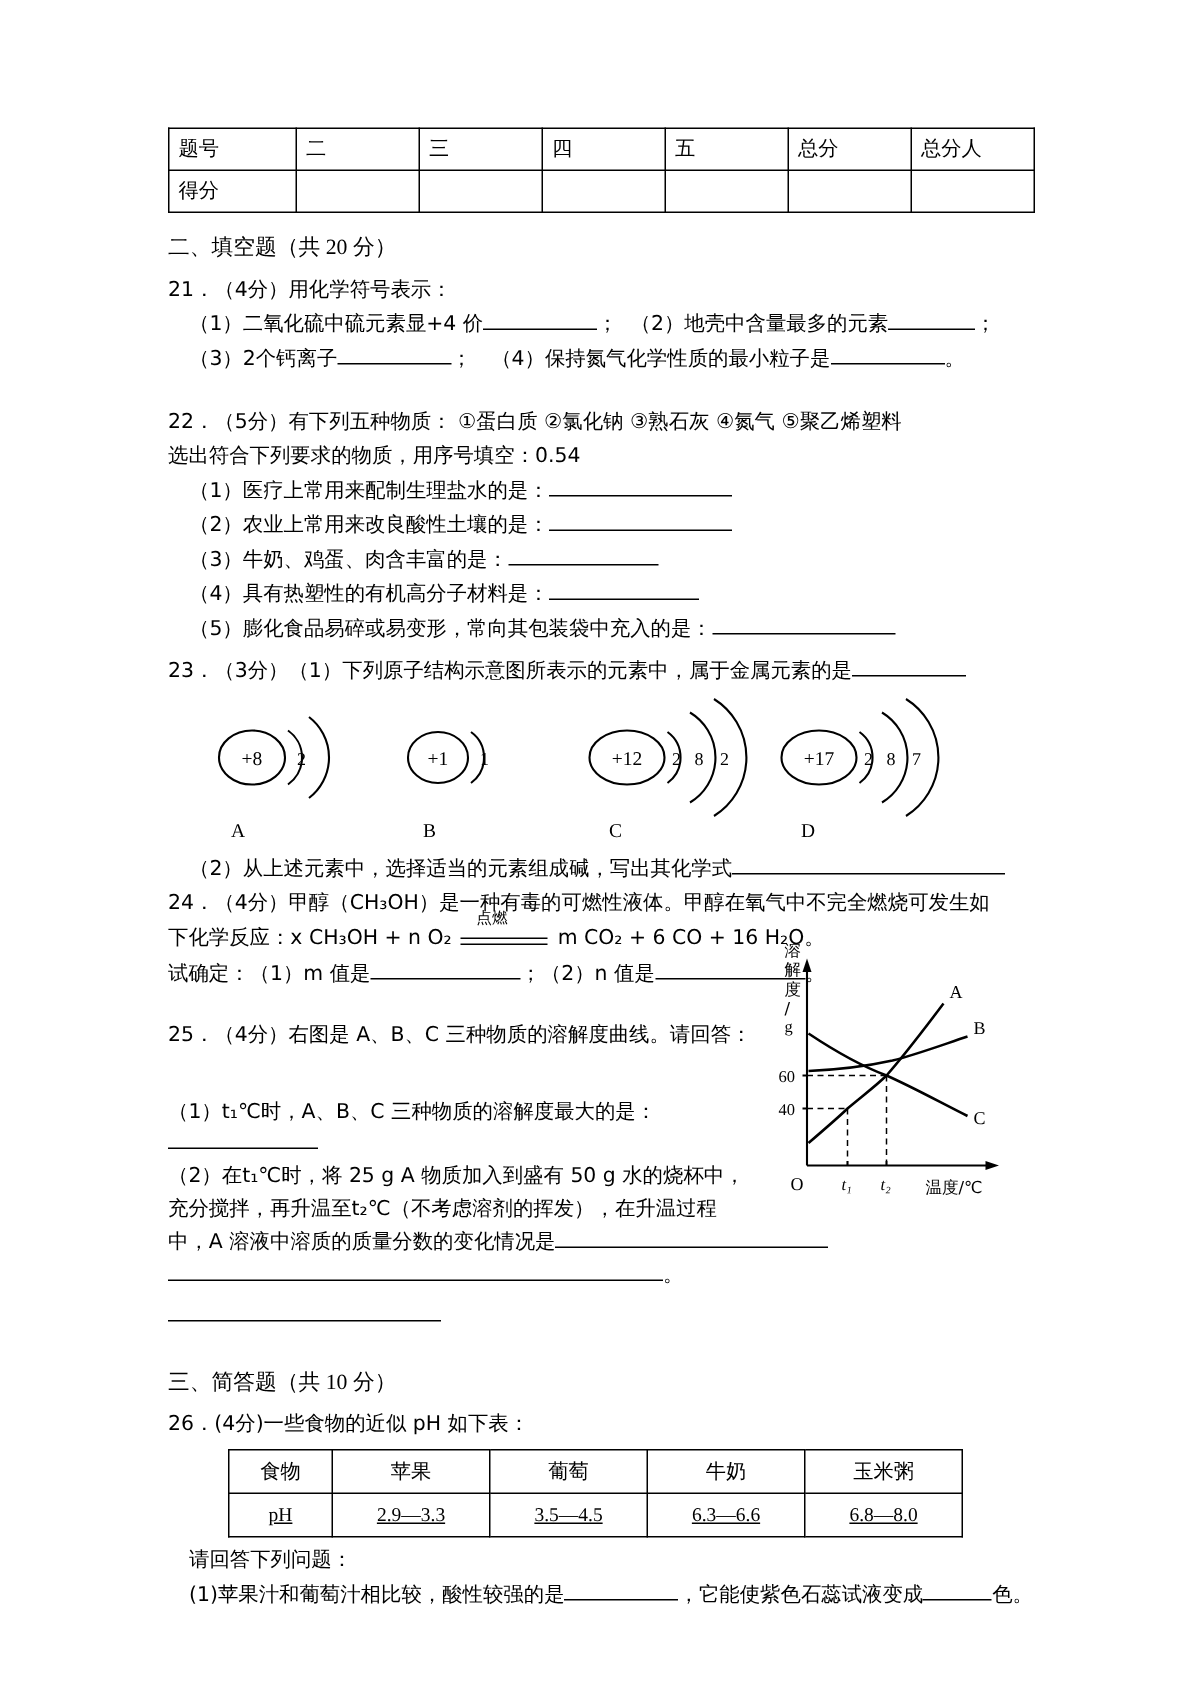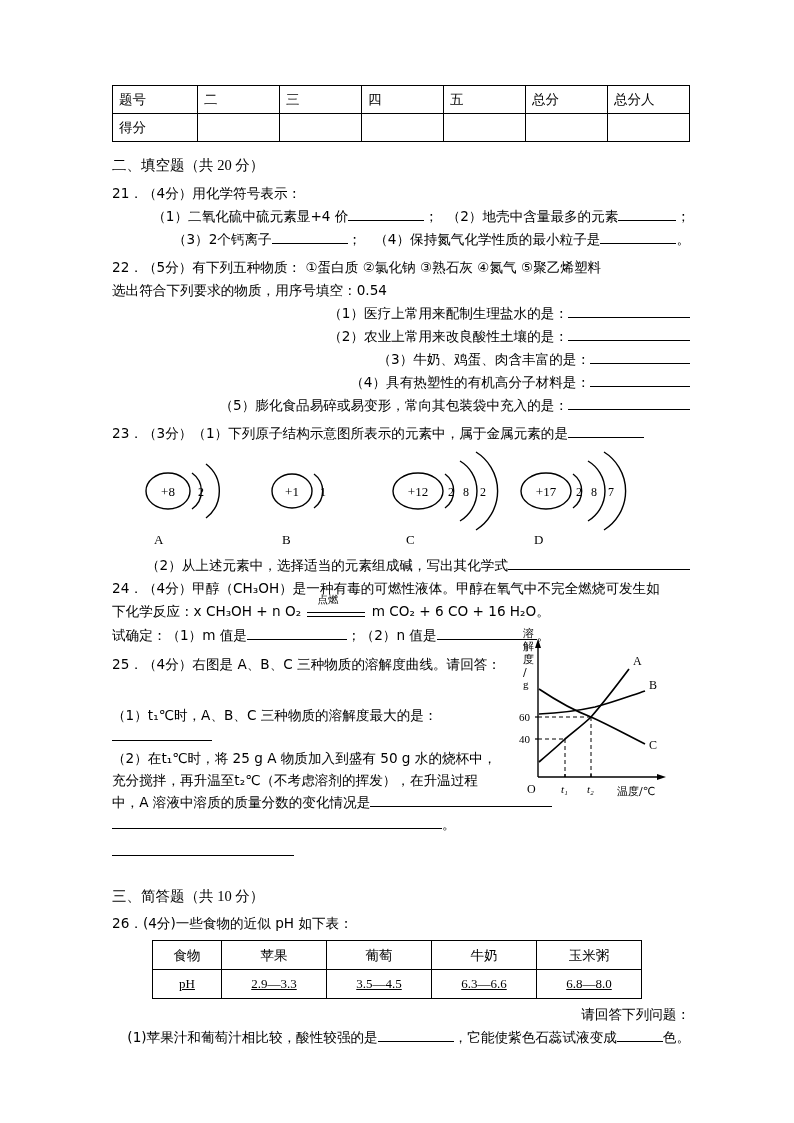--- a/index.html
+++ b/index.html
@@ -45,21 +45,21 @@
     font-size: 14.5px;
     margin: 6px 0 5px 0;
     line-height: 1.5;
     font-family: Liberation Serif, serif;
   }
   .q {
     font-size: 13.6px;
     line-height: 1.62;
     margin: 1px 0;
   }
-  .q.indent { text-indent: 0; padding-left: 14px; text-align: right; }
+  .q.indent { text-indent: 0; padding-left: 14px; }
   .q.tight { line-height: 1.55; }
   .blank { display: inline-block; border-bottom: 1px solid #000; vertical-align: baseline; }
   .b-xs { width: 46px; }
   .b-s  { width: 58px; }
   .b-m  { width: 76px; }
   .b-l  { width: 100px; }
   .b-xl { width: 122px; }
   .b-full { width: 182px; }
 
   
@@ -168,21 +168,21 @@
   <div class="section-head">二、填空题（共 20 分）</div>
 
   <div class="q">21．（4分）用化学符号表示：</div>
   <div class="q indent">
     <span>（1）二氧化硫中硫元素显+4 价</span><span class="blank b-m"></span><span>；</span>&nbsp;&nbsp;<span>（2）地壳中含量最多的元素</span><span class="blank b-s"></span><span>；</span>
   </div>
   <div class="q indent">
     <span>（3）2个钙离子</span><span class="blank b-m"></span><span>；</span>&nbsp;&nbsp;&nbsp;<span>（4）保持氮气化学性质的最小粒子是</span><span class="blank b-m"></span><span>。</span>
   </div>
 
-  <div class="q" style="margin-top:6px">22．（5分）有下列五种物质： ①蛋白质 ②氯化钠 ③熟石灰 ④氮气 ⑤聚乙烯塑料</div>
+  <div class="q" style="margin-top:20px">22．（5分）有下列五种物质： ①蛋白质 ②氯化钠 ③熟石灰 ④氮气 ⑤聚乙烯塑料</div>
   <div class="q">选出符合下列要求的物质，用序号填空：0.54</div>
   <div class="q indent">
     <span>（1）医疗上常用来配制生理盐水的是：</span><span class="blank b-xl"></span>
   </div>
   <div class="q indent">
     <span>（2）农业上常用来改良酸性土壤的是：</span><span class="blank b-xl"></span>
   </div>
   <div class="q indent">
     <span>（3）牛奶、鸡蛋、肉含丰富的是：</span><span class="blank b-l"></span>
   </div>
@@ -259,21 +259,21 @@
     <span class="arrow-wrap">
       <span class="arrow-label">点燃</span>
       <span class="arrow-line"></span>
     </span>
     <span>m CO₂ + 6 CO + 16 H₂O。</span>
   </div>
   <div class="q">
     <span>试确定：（1）m 值是</span><span class="blank b-l"></span><span>；（2）n 值是</span><span class="blank b-l"></span><span>。</span>
   </div>
 
-  <div class="q" style="margin-top:7px; width:400px">25．（4分）右图是 A、B、C 三种物质的溶解度曲线。请回答：</div>
+  <div class="q" style="margin-top:19px; width:400px">25．（4分）右图是 A、B、C 三种物质的溶解度曲线。请回答：</div>
   <div style="height:28px"></div>
   <div class="q tight" style="width:400px">
     <span>（1）</span><span>t₁</span><span>℃时，A、B、C 三种物质的溶解度最大的是：</span><span class="blank b-l"></span>
   </div>
   <div class="q tight" style="width:400px">
     <span>（2）在</span><span>t₁</span><span>℃时，将 25 g A 物质加入到盛有 50 g 水的烧杯中，</span>
   </div>
   <div class="q tight" style="width:400px">
     <span>充分搅拌，再升温至</span><span>t₂</span><span>℃（不考虑溶剂的挥发），在升温过程</span>
   </div>

